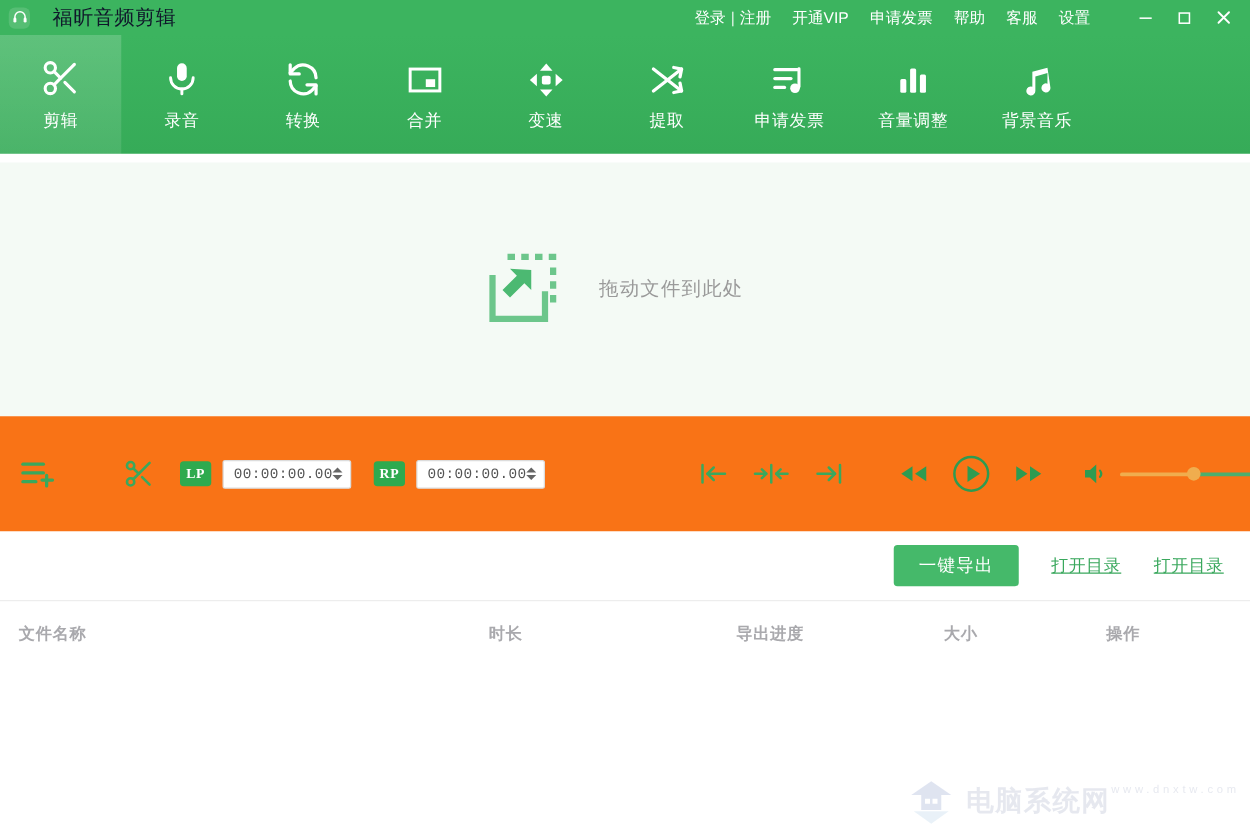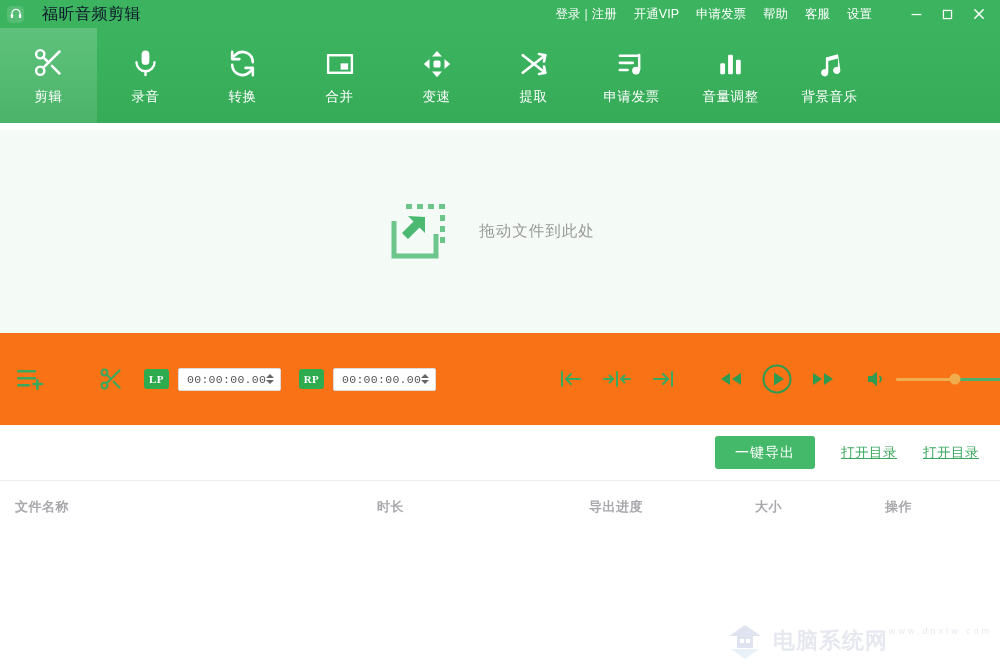--- a/index.html
+++ b/index.html
@@ -148,21 +148,21 @@
   }
 
   
   .table-head {
     position: absolute; left: 0; top: 480px; width: 1000px; height: 48px;
     border-top: 1px solid #ededed;
     font-weight: bold;
   }
   .th { position: absolute; top: 17px; color: #a9a9ad; font-size: 13px; letter-spacing: .5px; }
   .th-name { left: 15px; }
-  .th-dur  { left: 377px; text-align: right; }
+  .th-dur  { left: 391px; text-align: right; }
   .th-prog { left: 589px; }
   .th-size { left: 755px; }
   .th-op   { left: 885px; }
 
   .table-body { position: absolute; left: 0; top: 528px; width: 1000px; height: 139px; background: #fff; }
 
   
   .watermark {
     position: absolute; right: 8px; bottom: 6px;
     display: flex; align-items: center; gap: 8px; opacity: .45;

